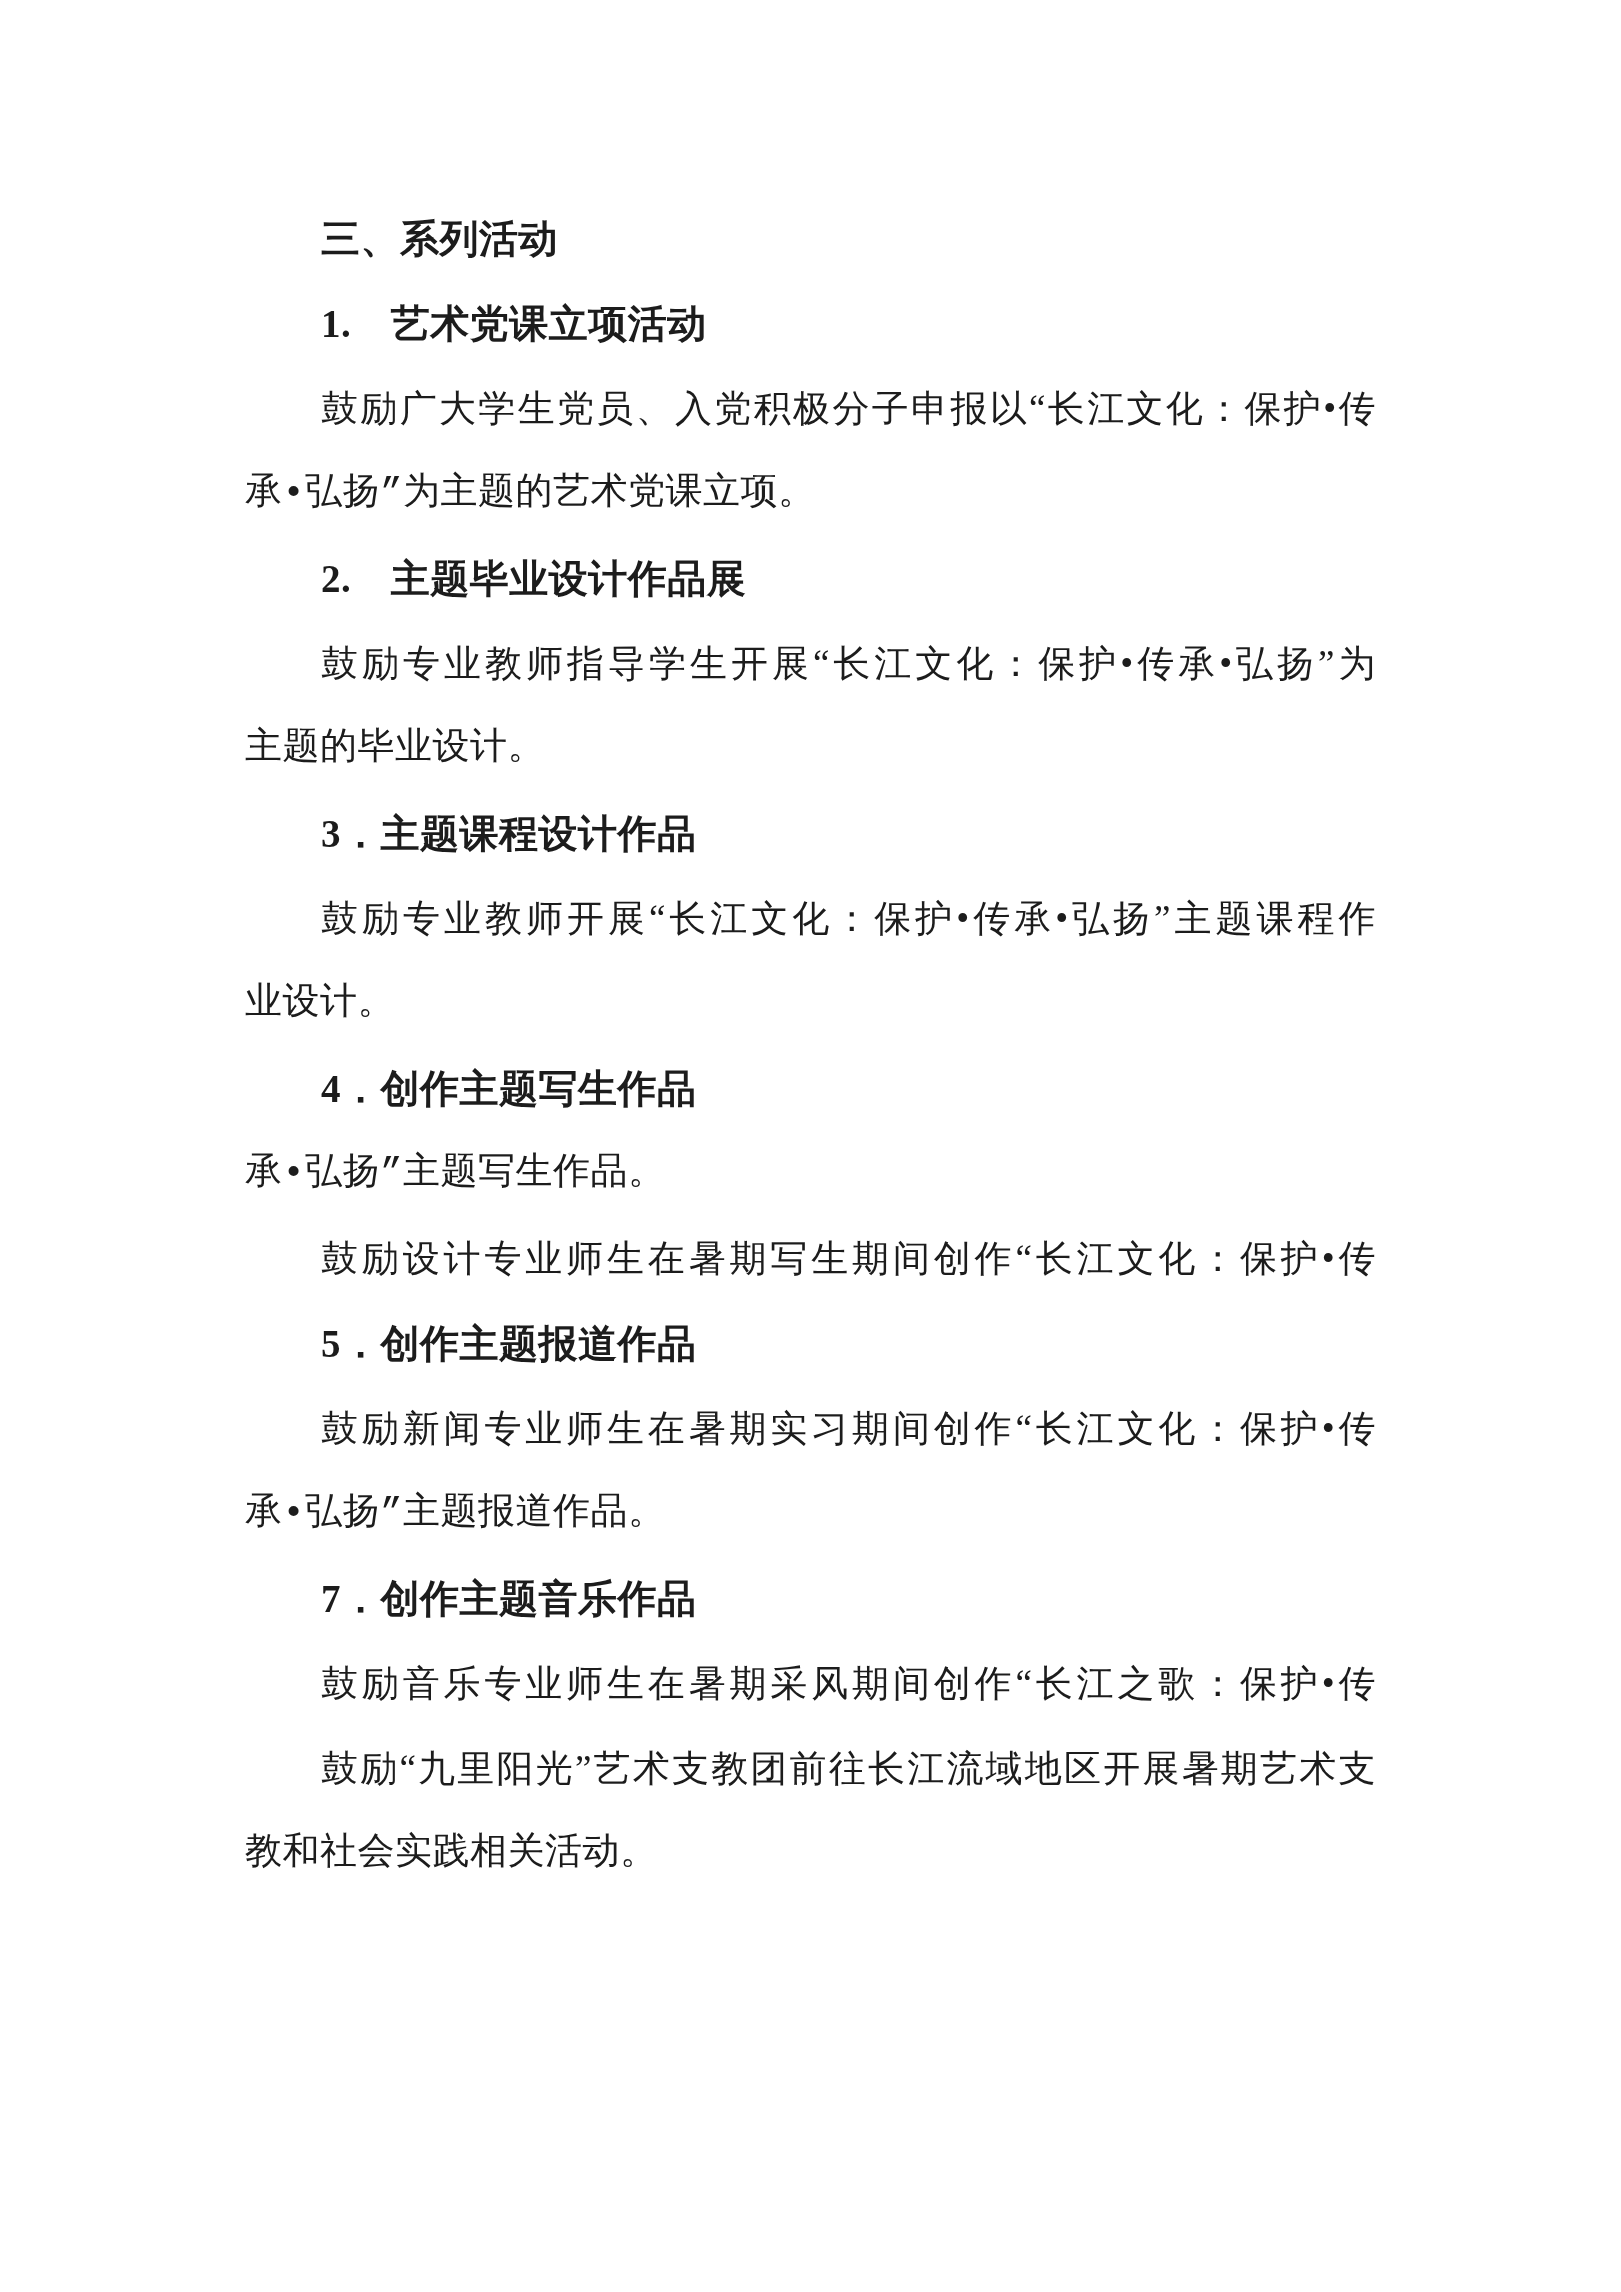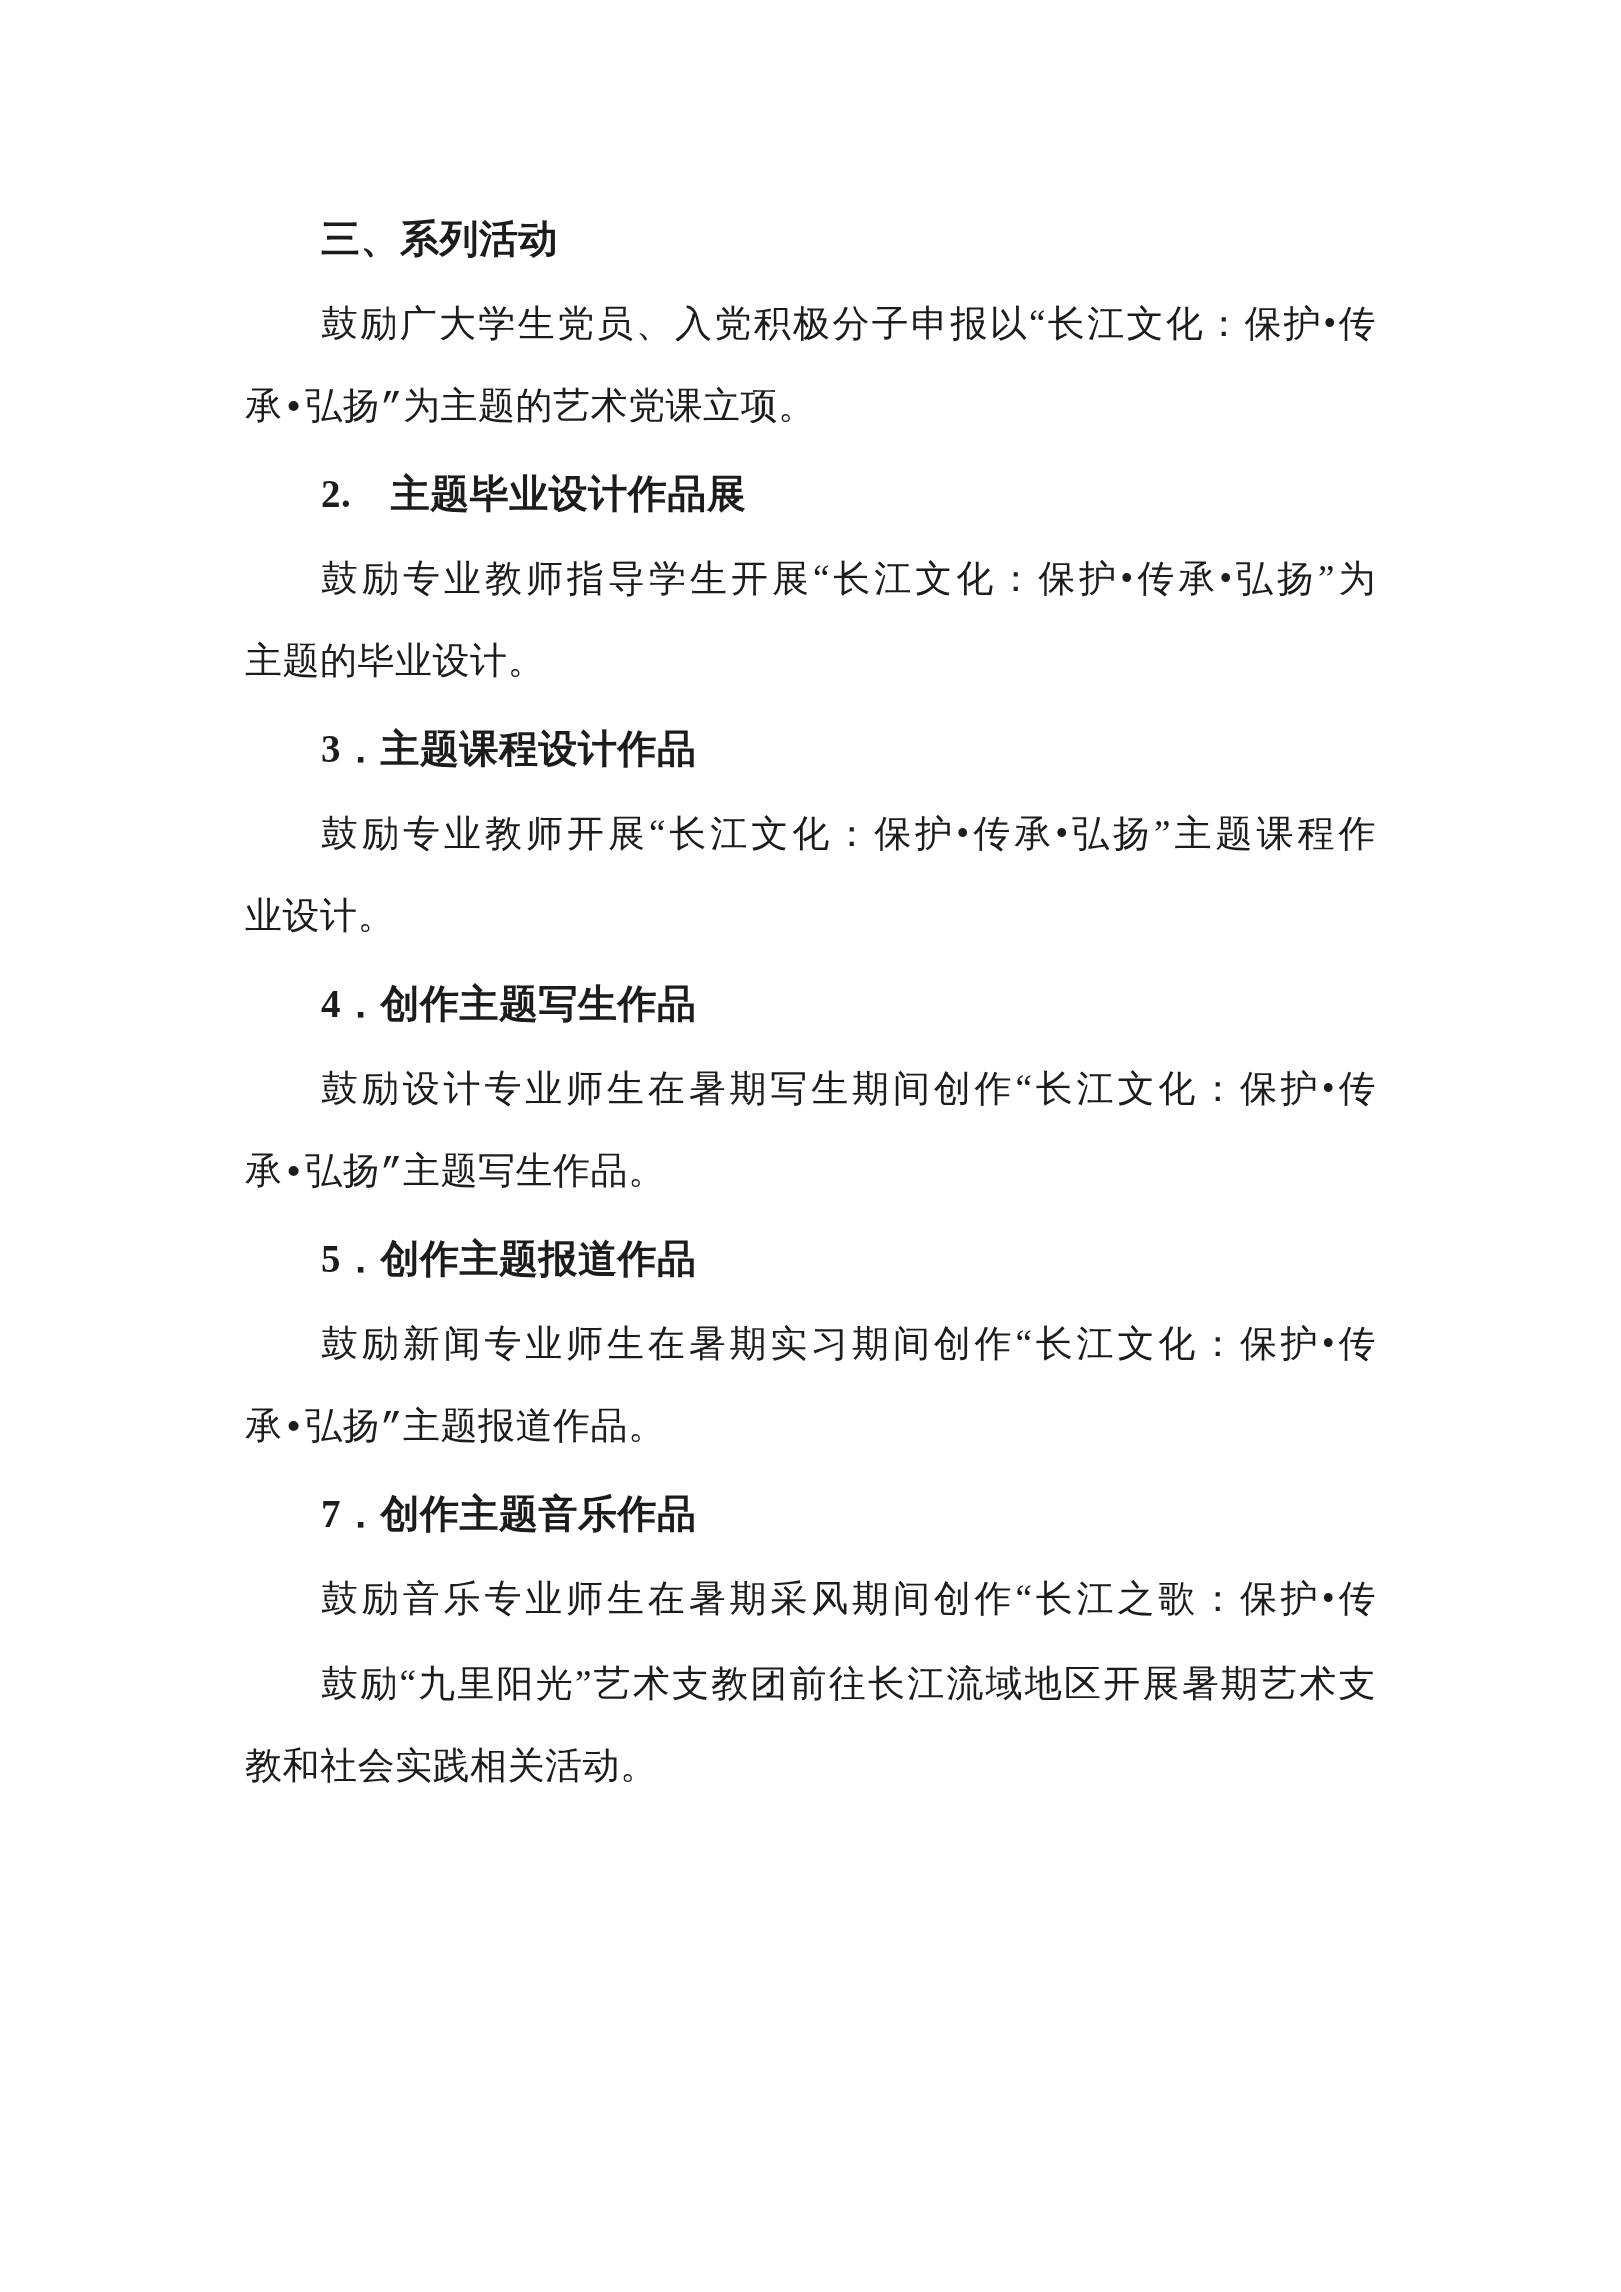--- a/index.html
+++ b/index.html
@@ -43,34 +43,35 @@
     font-family: Liberation Mono, monospace;
   }
 </style>
 </head>
 <body>
 
 <div class="page">
 
   <div class="line heading">三、系列活动</div>
 
+  <div class="line heading">1.　艺术党课立项活动</div>
   <div class="line body first">鼓励广大学生党员、入党积极分子申报以“长江文化：保护•传</div>
   <div class="line body rest">承•弘扬”为主题的艺术党课立项。</div>
 
   <div class="line heading">2.　主题毕业设计作品展</div>
   <div class="line body first">鼓励专业教师指导学生开展“长江文化：保护•传承•弘扬”为</div>
   <div class="line body rest">主题的毕业设计。</div>
 
   <div class="line heading">3．主题课程设计作品</div>
   <div class="line body first">鼓励专业教师开展“长江文化：保护•传承•弘扬”主题课程作</div>
   <div class="line body rest">业设计。</div>
 
   <div class="line heading">4．创作主题写生作品</div>
+  <div class="line body rest">承•弘扬”主题写生作品。</div>
   <div class="line body first">鼓励设计专业师生在暑期写生期间创作“长江文化：保护•传</div>
-  <div class="line body rest">承•弘扬”主题写生作品。</div>
 
   <div class="line heading">5．创作主题报道作品</div>
   <div class="line body first">鼓励新闻专业师生在暑期实习期间创作“长江文化：保护•传</div>
   <div class="line body rest">承•弘扬”主题报道作品。</div>
 
   <div class="line heading">7．创作主题音乐作品</div>
   <div class="line body first">鼓励音乐专业师生在暑期采风期间创作“长江之歌：保护•传</div>
 
   <div class="line body first">鼓励“九里阳光”艺术支教团前往长江流域地区开展暑期艺术支</div>
   <div class="line body rest">教和社会实践相关活动。</div>

